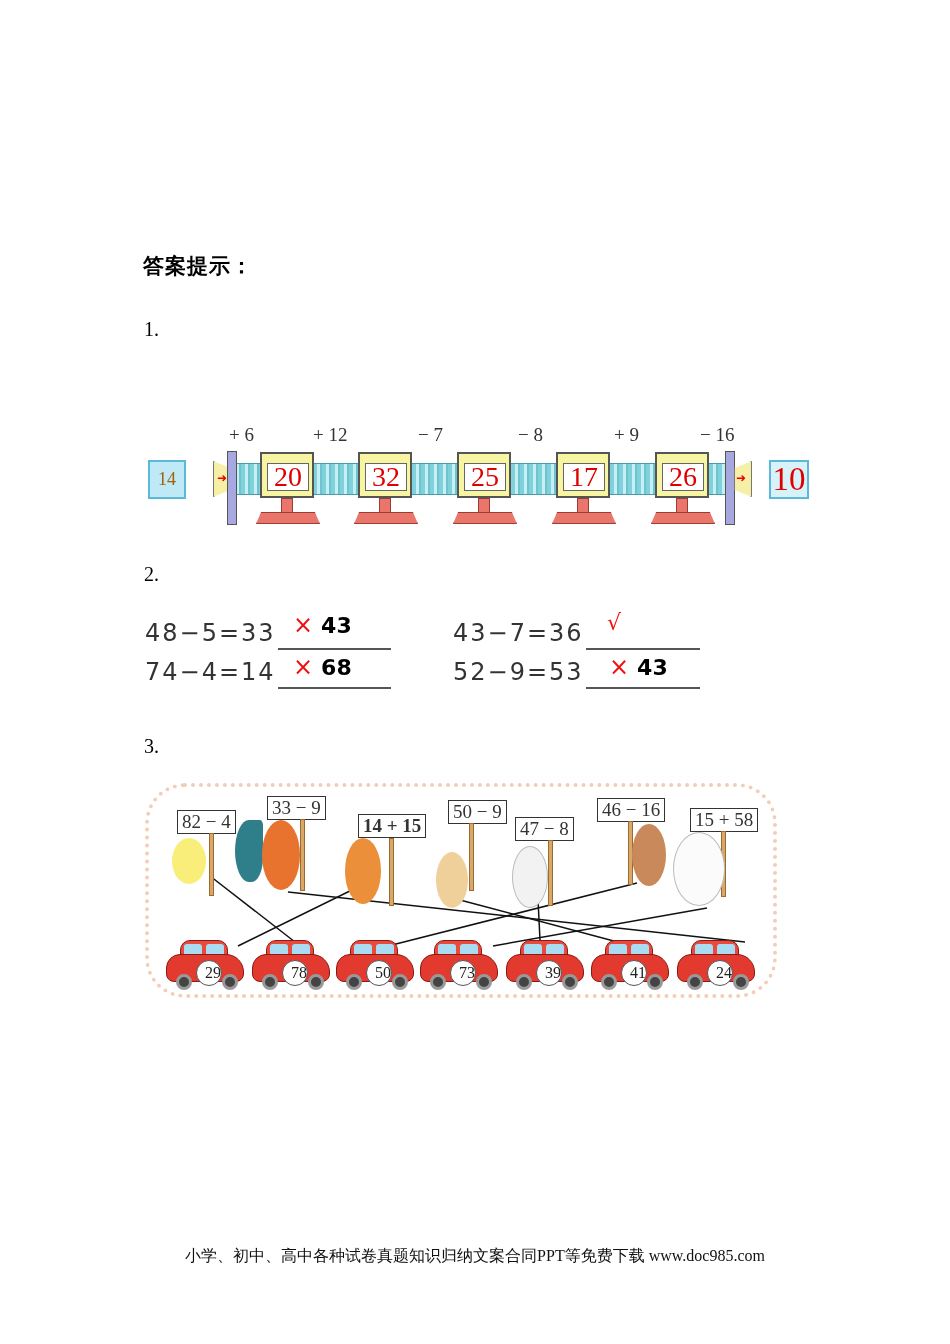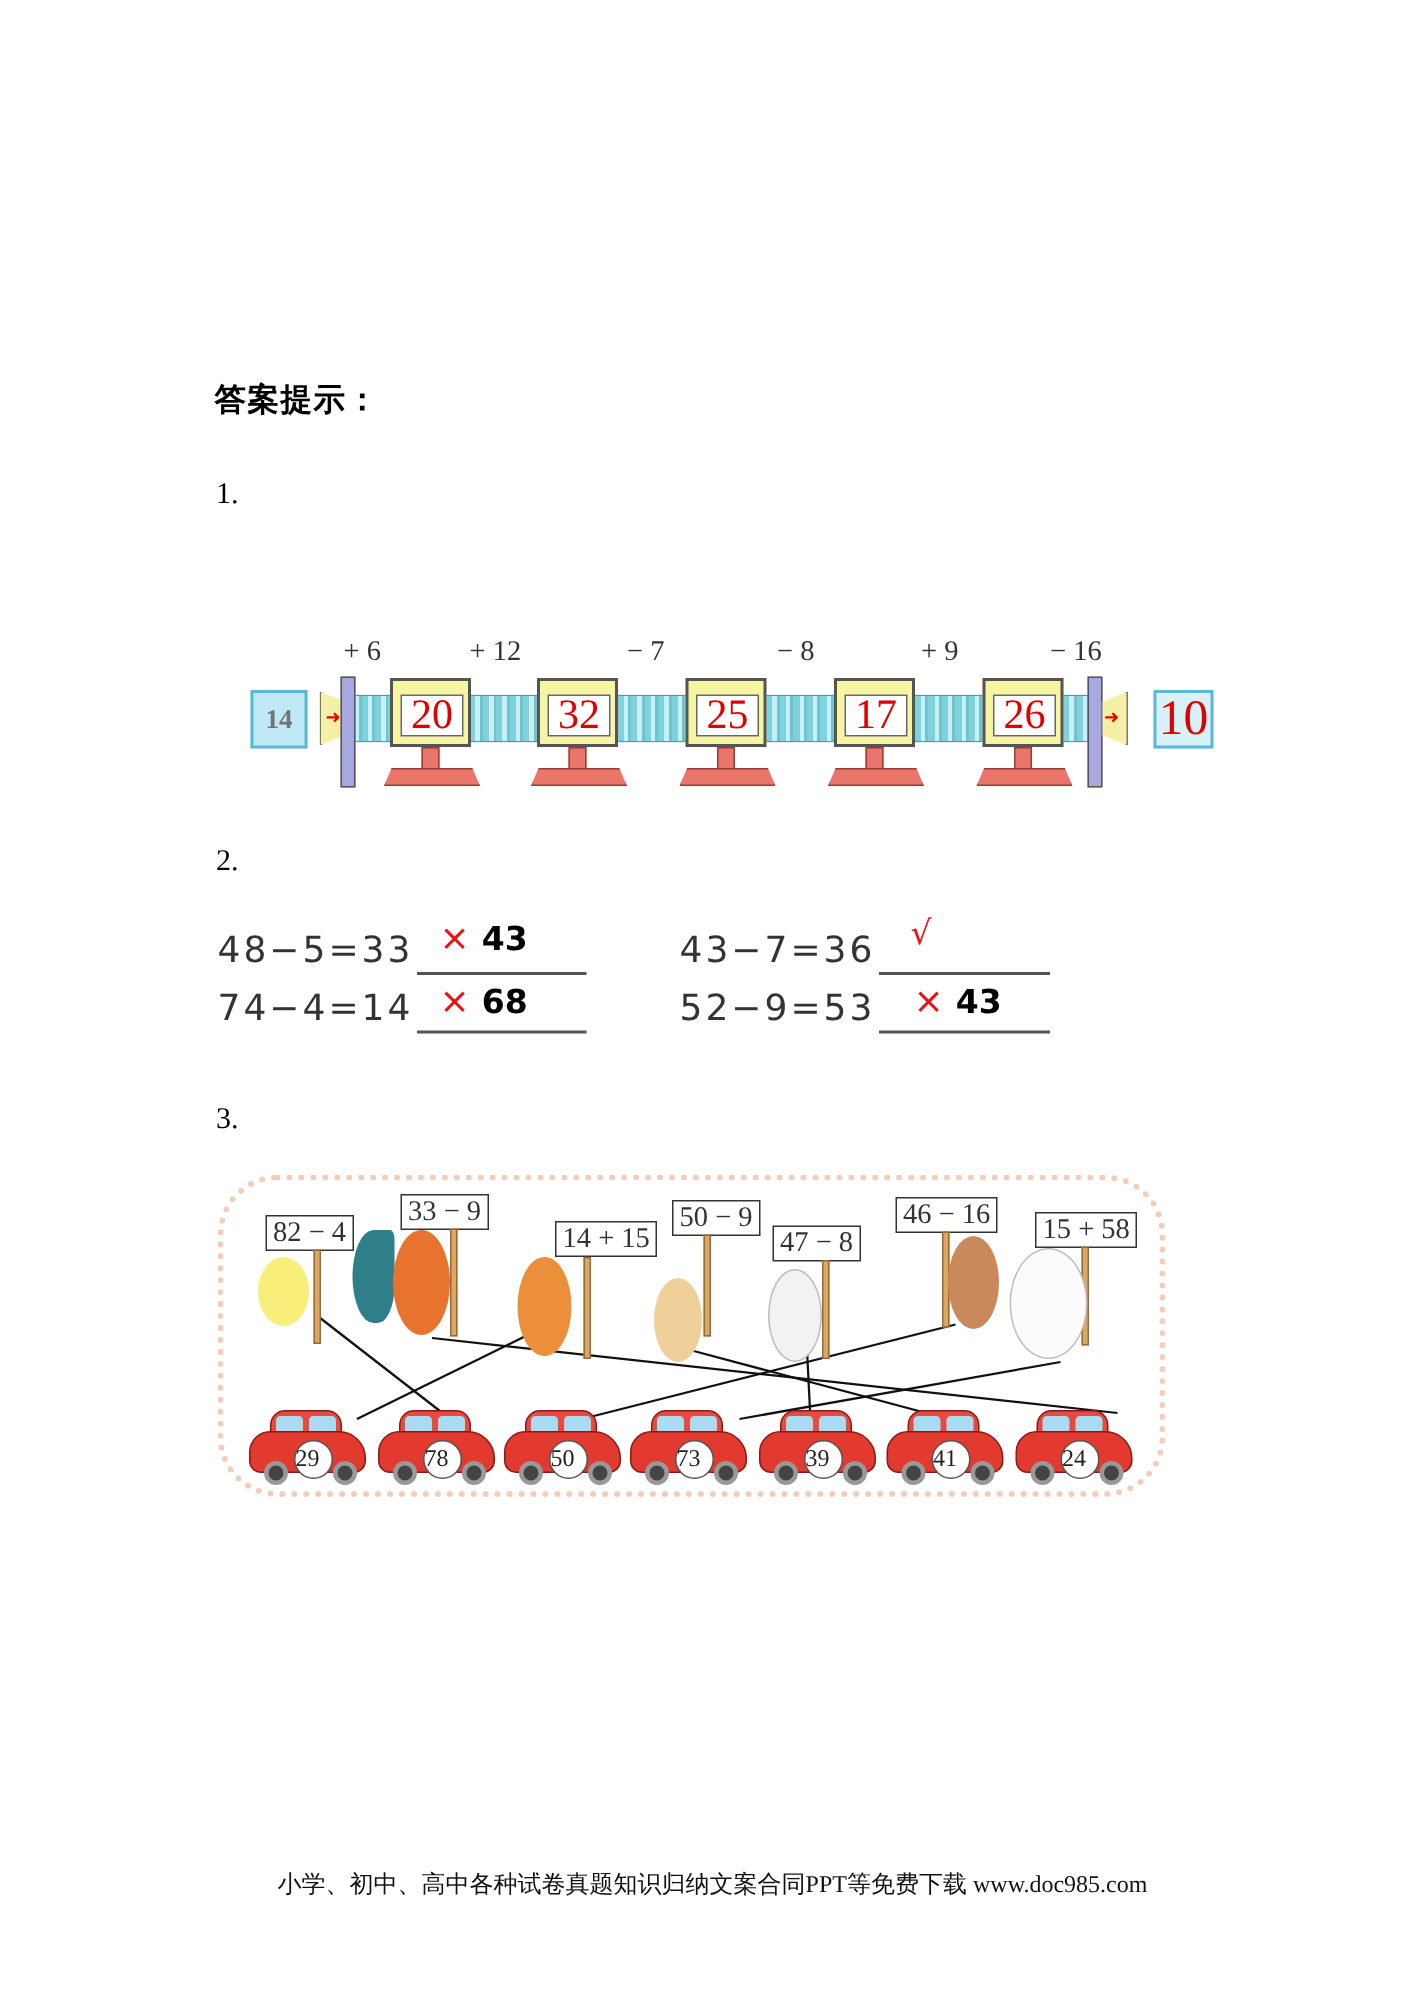--- a/index.html
+++ b/index.html
@@ -7,21 +7,21 @@
          font-family:"Liberation Serif","DejaVu Serif",serif; color:#000; }
   .abs { position:absolute; }
   .heading { left:143px; top:252px; font-size:21px; font-weight:bold;
              font-family:"DejaVu Sans","Liberation Sans",sans-serif; letter-spacing:1px; }
   .qnum { font-size:20px; font-family:"Liberation Serif",serif; }
 
   
   .op-label { font-size:19px; color:#333; font-family:"Liberation Serif",serif; top:424px; }
   .in-box, .out-box { top:460px; height:35px; border:2px solid #5bb8d6; background:#bfe9f6;
       display:flex; align-items:center; justify-content:center; }
-  .in-box { left:167px; width:34px; font-size:18px; color:#737373;font-weight:bold; }
+  .in-box { left:148px; width:34px; font-size:18px; color:#a16207; }
   .out-box { left:769px; width:36px; font-size:33px; color:#e00000; background:#d8f2fa; }
   .tube { left:232px; top:463px; width:500px; height:30px;
       background: repeating-linear-gradient(90deg,#7fd2dc 0 4px,#c6f0f3 4px 7px,#6fc3cf 7px 9px);
       border-top:1px solid #4a9aa8; border-bottom:1px solid #4a9aa8; border-radius:4px; }
   .plate { top:451px; width:8px; height:72px; background:#a8a8e0; border:1px solid #555; }
   .funnel { top:461px; width:16px; height:34px; background:#f5f0a6; border:1px solid #777; }
   .funnel .arrow { position:absolute; top:10px; left:3px; color:#e00; font-size:12px; line-height:12px; }
   .monitor { top:452px; width:54px; height:46px; background:#f8f5a2; border:2px solid #555; box-sizing:border-box; }
   .monitor .screen { position:absolute; left:5px; top:9px; width:40px; height:26px; background:#fff;
       border:1px solid #666; display:flex; align-items:center; justify-content:center;
@@ -42,21 +42,21 @@
   .frame { left:145px; top:783px; width:632px; height:215px; border:4px dotted #f4cdb8; border-radius:40px; box-sizing:border-box; }
   .sign { background:#fff; border:1px solid #333; font-size:19px; color:#333; text-align:center; line-height:22px; height:22px; padding:0 4px; }
   .pole { width:5px; background:#d9a868; border:1px solid #9a6a30; box-sizing:border-box; }
   .animal { border-radius:50%; }
   .car { width:78px; height:50px; }
   .car-body { position:absolute; left:0; top:14px; width:78px; height:28px; background:#e23a2e; border-radius:14px 18px 8px 8px; border:1px solid #8a1a14; box-sizing:border-box; }
   .car-roof { position:absolute; left:14px; top:0; width:48px; height:18px; background:#e84a3e; border-radius:10px 10px 0 0; border:1px solid #8a1a14; box-sizing:border-box; }
   .car-win { position:absolute; top:4px; width:18px; height:12px; background:#a9dcf2; border-radius:3px; }
   .wheel { position:absolute; top:34px; width:16px; height:16px; background:#444; border-radius:50%; border:3px solid #999; box-sizing:border-box; }
   .car-num { position:absolute; left:30px; top:20px; width:24px; height:24px; background:#fff; border-radius:50%;
-      border:1px solid #555; font-size:16px; text-align:left; line-height:24px; color:#222; }
+      border:1px solid #555; font-size:16px; text-align:right; line-height:24px; color:#222; }
 
   .footer { left:0; width:950px; top:1246px; text-align:center; font-size:16px; color:#111;
             font-family:"Liberation Serif","DejaVu Serif",serif; }
 </style>
 </head>
 <body>
 
 <div class="abs heading">答案提示：</div>
 
 <div class="abs qnum" style="left:144px;top:318px;">1.</div>
@@ -168,21 +168,21 @@
 
 <div class="abs sign" style="left:177px;top:810px;">82 − 4</div>
 <div class="abs pole" style="left:209px;top:833px;height:63px;"></div>
 <div class="abs animal" style="left:172px;top:838px;width:34px;height:46px;background:#f9ee7a;"></div>
 
 <div class="abs sign" style="left:267px;top:796px;">33 − 9</div>
 <div class="abs pole" style="left:300px;top:819px;height:72px;"></div>
 <div class="abs animal" style="left:235px;top:820px;width:28px;height:62px;background:#2f7f8a;border-radius:50% 10% 40% 50%;"></div>
 <div class="abs animal" style="left:262px;top:820px;width:38px;height:70px;background:#e8732f;"></div>
 
-<div class="abs sign" style="left:370px;top:814px;">14 + 15</div>
+<div class="abs sign" style="left:358px;top:814px;font-weight:bold;">14 + 15</div>
 <div class="abs pole" style="left:389px;top:838px;height:68px;"></div>
 <div class="abs animal" style="left:345px;top:838px;width:36px;height:66px;background:#eb8f3a;"></div>
 
 <div class="abs sign" style="left:436px;top:800px;margin-left:12px;">50 − 9</div>
 <div class="abs pole" style="left:469px;top:823px;height:68px;"></div>
 <div class="abs animal" style="left:436px;top:852px;width:32px;height:56px;background:#f0d09a;"></div>
 
 <div class="abs sign" style="left:515px;top:817px;">47 − 8</div>
 <div class="abs pole" style="left:548px;top:840px;height:66px;"></div>
 <div class="abs animal" style="left:512px;top:846px;width:34px;height:60px;background:#f2f2f2;border:1px solid #bbb;"></div>

